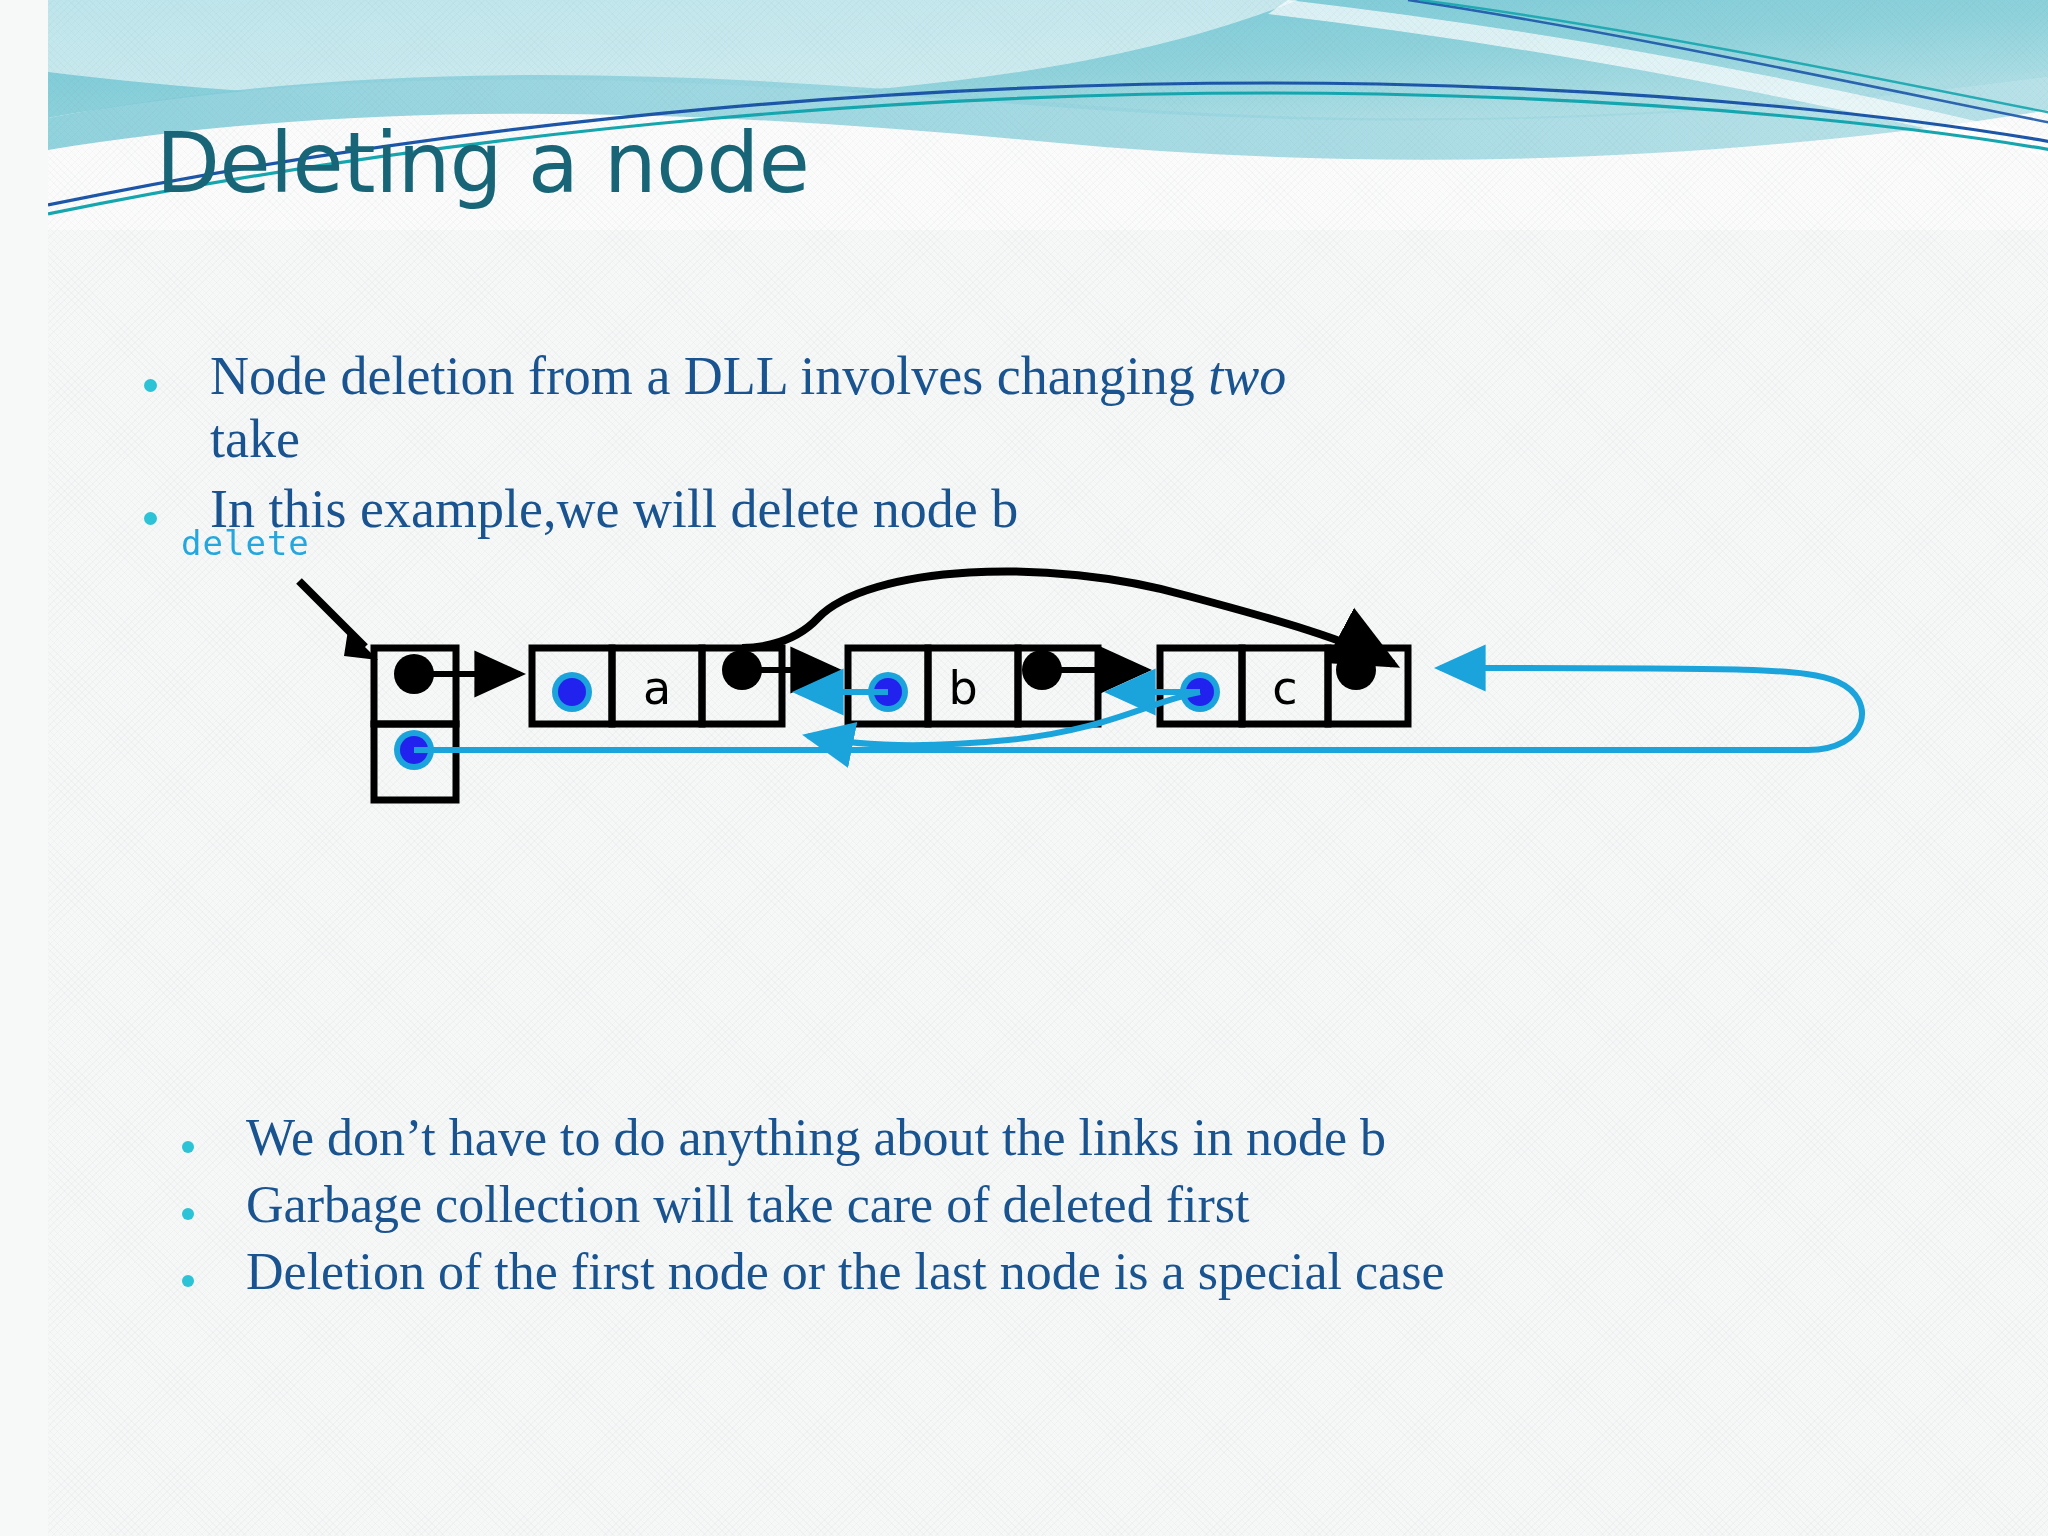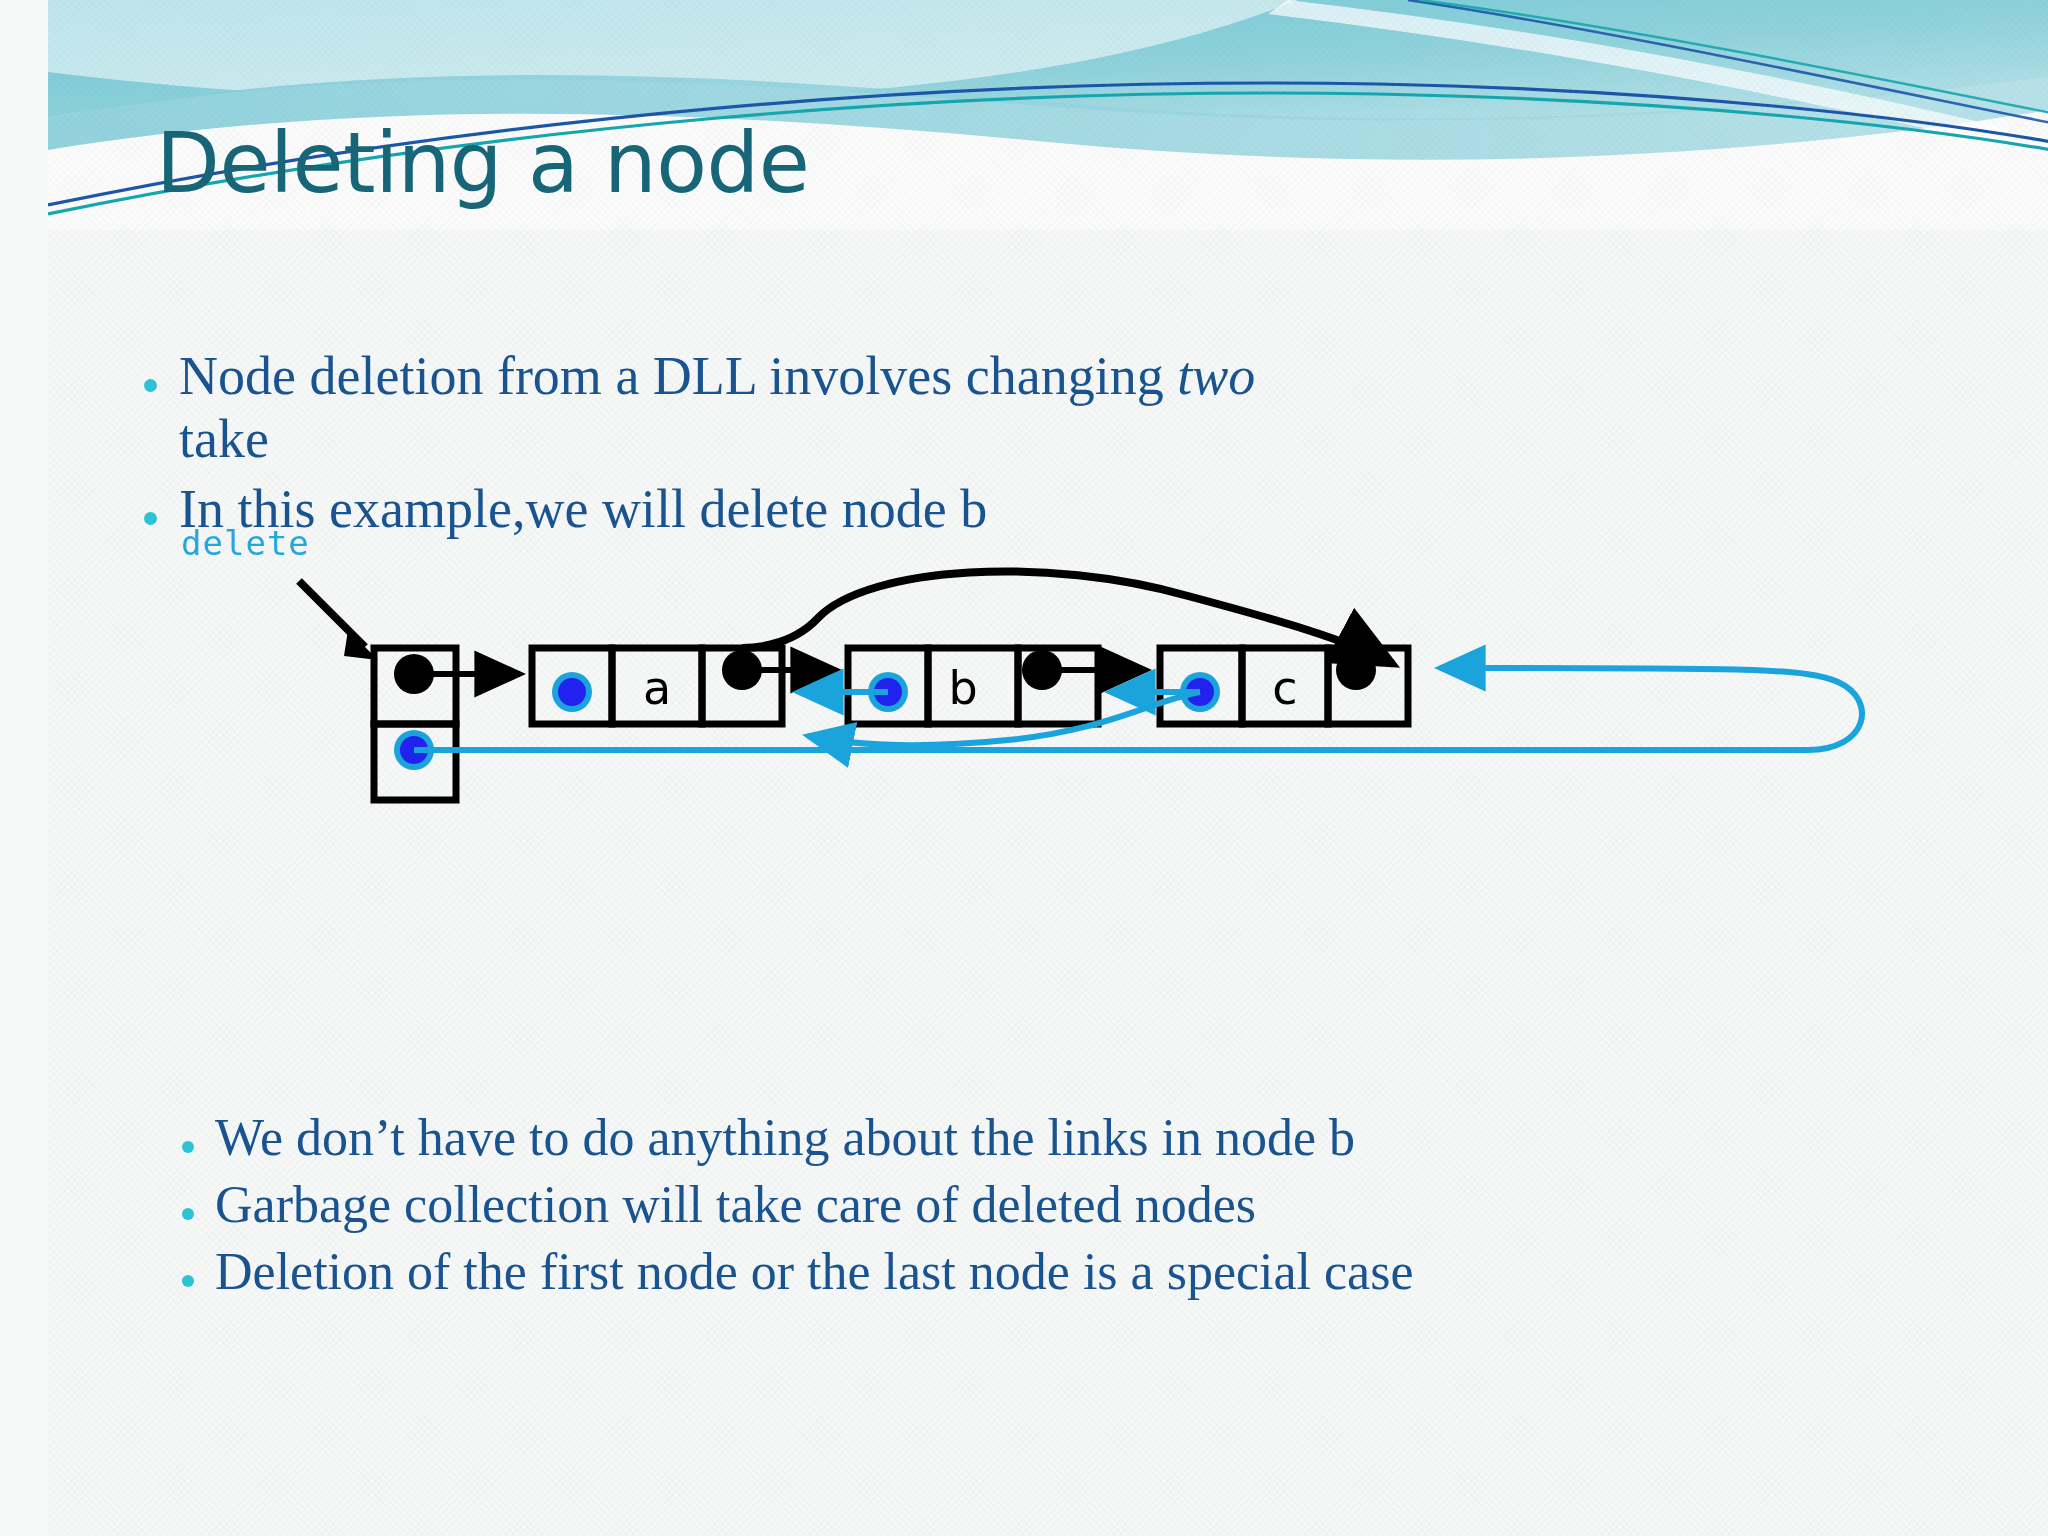--- a/index.html
+++ b/index.html
@@ -25,21 +25,21 @@
   
   .title{
     position:absolute;left:108px;top:122px;
     font-family:"DejaVu Sans", sans-serif;
     font-size:83px;line-height:1.0;letter-spacing:-.5px;
     color:#176576;white-space:nowrap;font-weight:400;
   }
 
   
   .blk{position:absolute;}
-  .bullet-row{display:flex;align-items:flex-start;}
+  .bullet-row{display:flex;align-items:flex-start;gap:31px;}
   .dot{
     flex:0 0 auto;width:13px;height:13px;border-radius:50%;
     background:#2CC3D6;margin-right:22px;
   }
   .btxt{
     color:#1A5490;
     font-family:"Liberation Serif", serif;
     font-weight:400;
   }
   .lvl1 .dot{margin-top:34px;}
@@ -199,21 +199,21 @@
 
   <div id="bottomBullets" class="blk">
 
     <div class="bullet-row lvl2">
       <div class="dot"></div>
       <div class="btxt">We don’t have to do anything about the links in node b</div>
     </div>
 
     <div class="bullet-row lvl2">
       <div class="dot"></div>
-      <div class="btxt">Garbage collection will take care of deleted nodes</div>
+      <div class="btxt">Garbage collection will take care of deleted first</div>
     </div>
 
     <div class="bullet-row lvl2">
       <div class="dot"></div>
       <div class="btxt">Deletion of the first node or the last node is a special case</div>
     </div>
 
   </div>
 
 </div>

